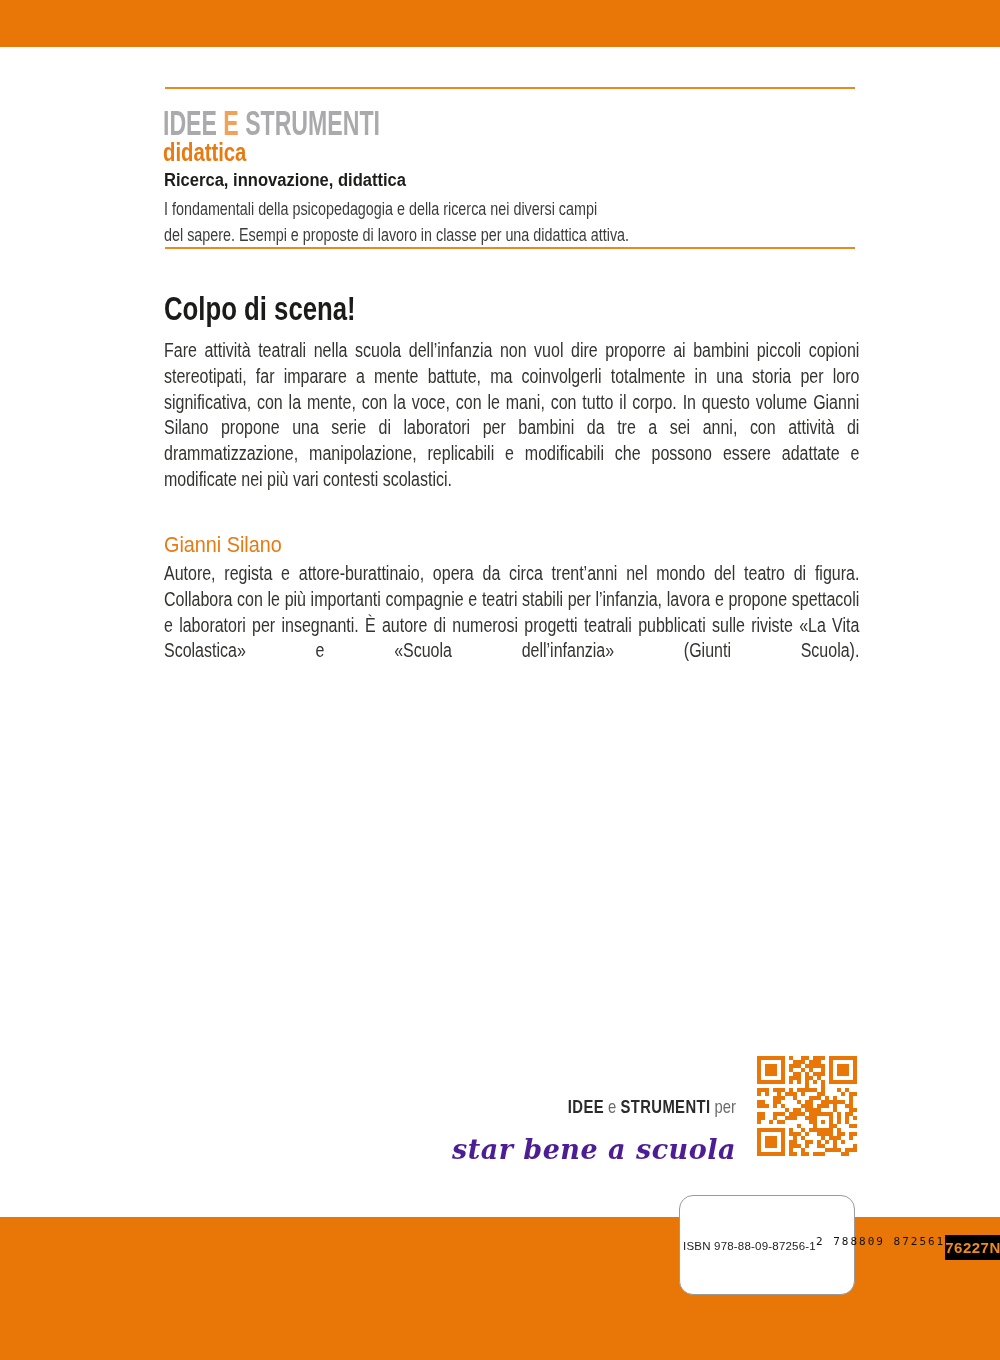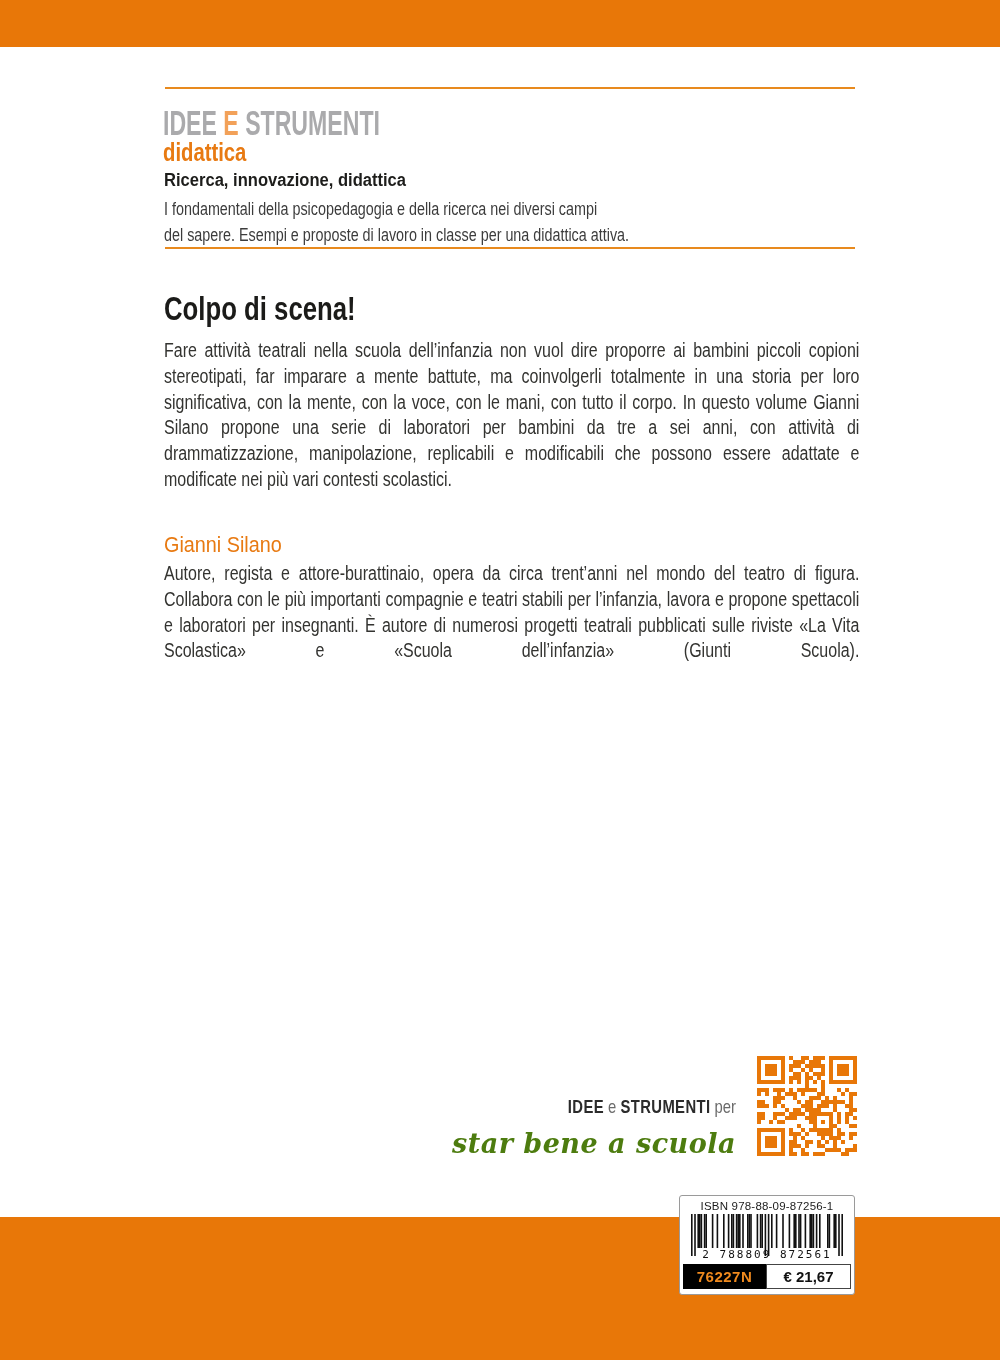--- a/index.html
+++ b/index.html
@@ -63,31 +63,31 @@
   .footer-logo{
     position:absolute;right:264px;top:1096px;text-align:right;
   }
   .footer-logo .line1{
     font-size:19px;color:#6a6a6a;white-space:nowrap;
     transform:scaleX(0.78);transform-origin:right center;
   }
   .footer-logo .line1 b{color:#2b2b2b;letter-spacing:0.5px;}
   .footer-logo .line1 span{white-space:pre;}
   .footer-logo .script{
-    margin-top:10px;
+    margin-top:16px;
     font-family:"DejaVu Serif",serif;font-style:italic;font-weight:bold;
-    font-size:27px;color:#4d7c0f;letter-spacing:0.5px;white-space:nowrap;
+    font-size:27px;color:#4c1d95;letter-spacing:0.5px;white-space:nowrap;
   }
   .qr-wrap{position:absolute;left:757px;top:1056px;width:100px;height:100px;}
 
   .barcode-box{
     position:absolute;left:679px;top:1195px;width:176px;height:100px;
-    background:#ffffff;border:1px solid #9a9a9a;border-radius:3px;
+    background:#ffffff;border:1px solid #9a9a9a;border-radius:14px;
     box-sizing:border-box;padding:4px 3px 3px 3px;
-    display:flex;flex-direction:column;align-items:center;
+    display:flex;flex-direction:row;align-items:center;
   }
   .isbn-label{font-size:11.5px;color:#1c1c1c;letter-spacing:0.2px;white-space:nowrap;}
   .ean-svg{display:block;margin-top:2px;}
   .barcode-digits{
     font-family:"DejaVu Sans Mono",monospace;font-size:11px;color:#111;
     letter-spacing:2px;margin-top:-8px;background:transparent;white-space:nowrap;
   }
   .price-row{
     display:flex;width:168px;height:25px;margin-top:3px;
   }

